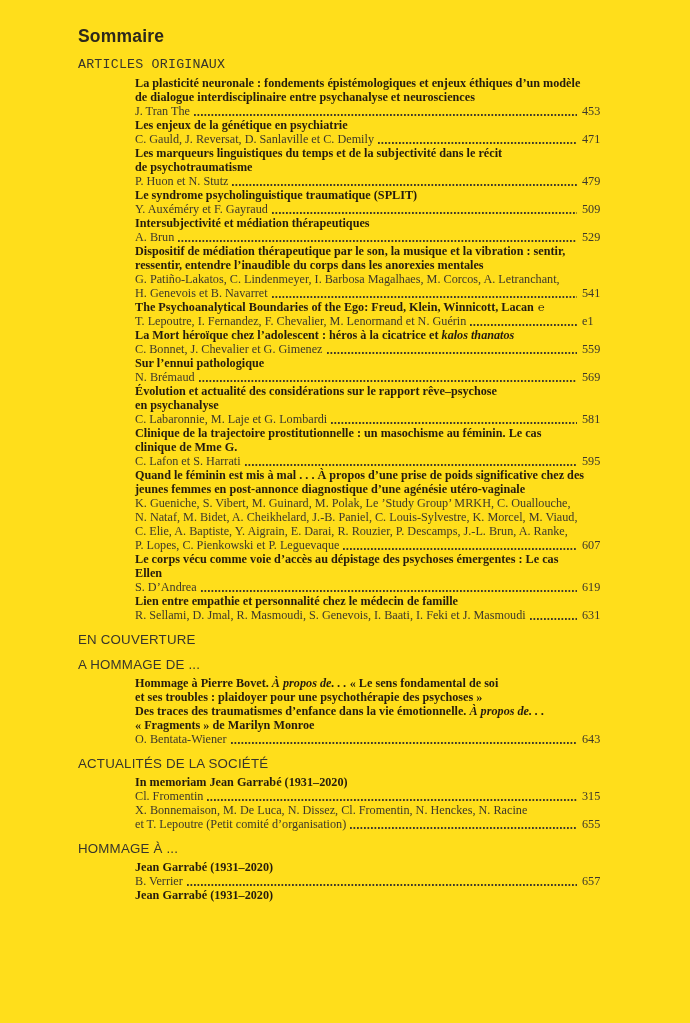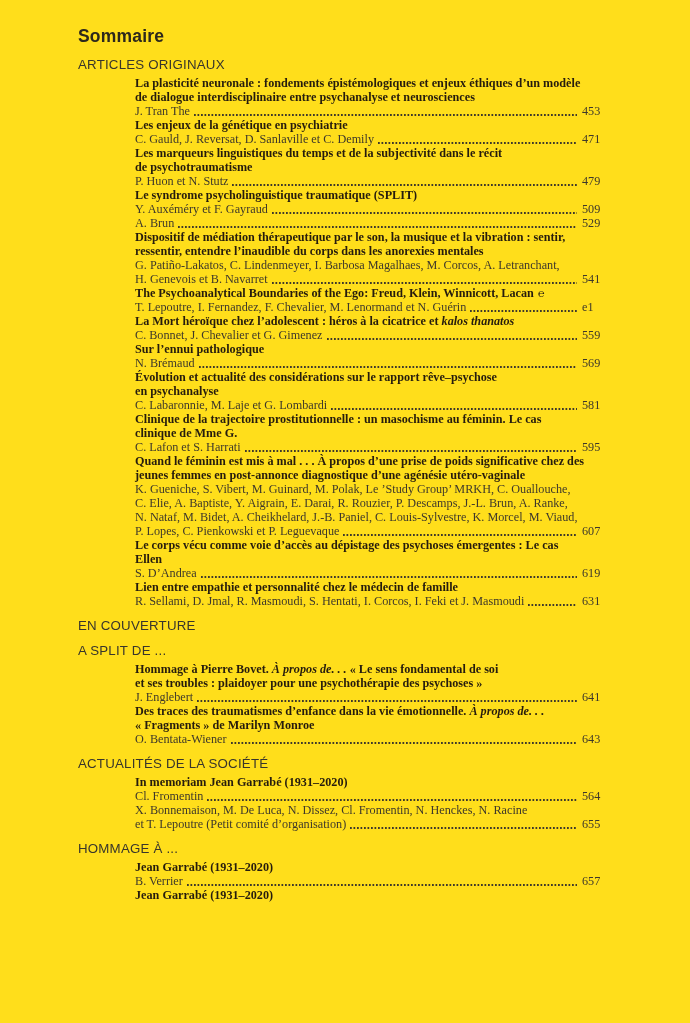--- a/index.html
+++ b/index.html
@@ -19,21 +19,21 @@
   .header{display:flex;justify-content:space-between;align-items:baseline;margin-bottom:8px;}
   .doc-title{
     font-family:"Liberation Sans",sans-serif;font-weight:bold;
     font-size:17.5px;color:var(--header-text);letter-spacing:0.2px;
   }
   .issue-ref{font-family:"Liberation Serif",serif;font-size:13.3px;color:var(--header-text);}
   .sec-heading{
     font-family:"Liberation Sans",sans-serif;font-size:13.3px;
     color:var(--heading-text);margin:10px 0 4px 0;letter-spacing:0.2px;
   }
-  .sec-heading.first{}
+  .sec-heading.first{font-family:Liberation Mono, monospace;}
   .entries{
     margin-left:57px;
     font-size:12.2px;line-height:14px;color:var(--body-text);
   }
   .title-line{font-weight:bold;color:var(--title-text);}
   .it{font-style:italic;}
   .author-line{color:var(--body-text);}
   .dotted-row{display:flex;align-items:baseline;}
   .row-text{white-space:nowrap;}
   .leader{
@@ -86,20 +86,21 @@
         </div>
         <div class="entry">
           <div class="title-line"><span>Le syndrome psycholinguistique traumatique (SPLIT)</span></div>
           <div class="dotted-row">
             <span class="row-text">Y. Auxéméry et F. Gayraud</span>
             <span class="leader"></span>
             <span class="pagenum">509</span>
           </div>
         </div>
         <div class="entry">
+          <div class="title-line"><span>Intersubjectivité et médiation thérapeutiques</span></div>
           <div class="dotted-row">
             <span class="row-text">A. Brun</span>
             <span class="leader"></span>
             <span class="pagenum">529</span>
           </div>
         </div>
         <div class="entry">
           <div class="title-line"><span>Dispositif de médiation thérapeutique par le son, la musique et la vibration : sentir,</span></div>
           <div class="title-line"><span>ressentir, entendre l’inaudible du corps dans les anorexies mentales</span></div>
           <div class="author-line">G. Patiño-Lakatos, C. Lindenmeyer, I. Barbosa Magalhaes, M. Corcos, A. Letranchant,</div>
@@ -148,76 +149,71 @@
           <div class="dotted-row">
             <span class="row-text">C. Lafon et S. Harrati</span>
             <span class="leader"></span>
             <span class="pagenum">595</span>
           </div>
         </div>
         <div class="entry">
           <div class="title-line"><span>Quand le féminin est mis à mal . . . À propos d’une prise de poids significative chez des</span></div>
           <div class="title-line"><span>jeunes femmes en post-annonce diagnostique d’une agénésie utéro-vaginale</span></div>
           <div class="author-line">K. Gueniche, S. Vibert, M. Guinard, M. Polak, Le ’Study Group’ MRKH, C. Ouallouche,</div>
+          <div class="author-line">N. Nataf, M. Bidet, A. Cheikhelard, J.-B. Paniel, C. Louis-Sylvestre, K. Morcel, M. Viaud,</div>
           <div class="author-line">C. Elie, A. Baptiste, Y. Aigrain, E. Darai, R. Rouzier, P. Descamps, J.-L. Brun, A. Ranke,</div>
-          <div class="author-line">N. Nataf, M. Bidet, A. Cheikhelard, J.-B. Paniel, C. Louis-Sylvestre, K. Morcel, M. Viaud,</div>
           <div class="dotted-row">
             <span class="row-text">P. Lopes, C. Pienkowski et P. Leguevaque</span>
             <span class="leader"></span>
             <span class="pagenum">607</span>
           </div>
         </div>
         <div class="entry">
           <div class="title-line"><span>Le corps vécu comme voie d’accès au dépistage des psychoses émergentes : Le cas</span></div>
           <div class="title-line"><span>Ellen</span></div>
           <div class="dotted-row">
             <span class="row-text">S. D’Andrea</span>
             <span class="leader"></span>
             <span class="pagenum">619</span>
           </div>
         </div>
         <div class="entry">
           <div class="title-line"><span>Lien entre empathie et personnalité chez le médecin de famille</span></div>
           <div class="dotted-row">
-            <span class="row-text">R. Sellami, D. Jmal, R. Masmoudi, S. Hentati, I. Corcos, I. Feki et J. Masmoudi</span>
+            <span class="row-text">R. Sellami, D. Jmal, R. Masmoudi, S. Genevois, I. Baati, I. Feki et J. Masmoudi</span>
             <span class="leader"></span>
             <span class="pagenum">631</span>
           </div>
         </div>
       </div>
       <div class="sec-heading">EN COUVERTURE</div>
-      <div class="sec-heading">A SPLIT DE ...</div>
+      <div class="sec-heading">A HOMMAGE DE ...</div>
       <div class="entries">
         <div class="entry">
           <div class="title-line"><span>Hommage à Pierre Bovet. </span><span class="it">À propos de. . .</span><span> « Le sens fondamental de soi</span></div>
           <div class="title-line"><span>et ses troubles : plaidoyer pour une psychothérapie des psychoses »</span></div>
-          <div class="dotted-row">
-            <span class="row-text">J. Englebert</span>
-            <span class="leader"></span>
-            <span class="pagenum">641</span>
-          </div>
         </div>
         <div class="entry">
           <div class="title-line"><span>Des traces des traumatismes d’enfance dans la vie émotionnelle. </span><span class="it">À propos de. . .</span></div>
           <div class="title-line"><span>« Fragments » de Marilyn Monroe</span></div>
           <div class="dotted-row">
             <span class="row-text">O. Bentata-Wiener</span>
             <span class="leader"></span>
             <span class="pagenum">643</span>
           </div>
         </div>
       </div>
       <div class="sec-heading">ACTUALITÉS DE LA SOCIÉTÉ</div>
       <div class="entries">
         <div class="entry">
           <div class="title-line"><span>In memoriam Jean Garrabé (1931–2020)</span></div>
           <div class="dotted-row">
             <span class="row-text">Cl. Fromentin</span>
             <span class="leader"></span>
-            <span class="pagenum">564</span>
+            <span class="pagenum">315</span>
           </div>
         </div>
         <div class="entry">
           <div class="author-line">X. Bonnemaison, M. De Luca, N. Dissez, Cl. Fromentin, N. Henckes, N. Racine</div>
           <div class="dotted-row">
             <span class="row-text">et T. Lepoutre (Petit comité d’organisation)</span>
             <span class="leader"></span>
             <span class="pagenum">655</span>
           </div>
         </div>

